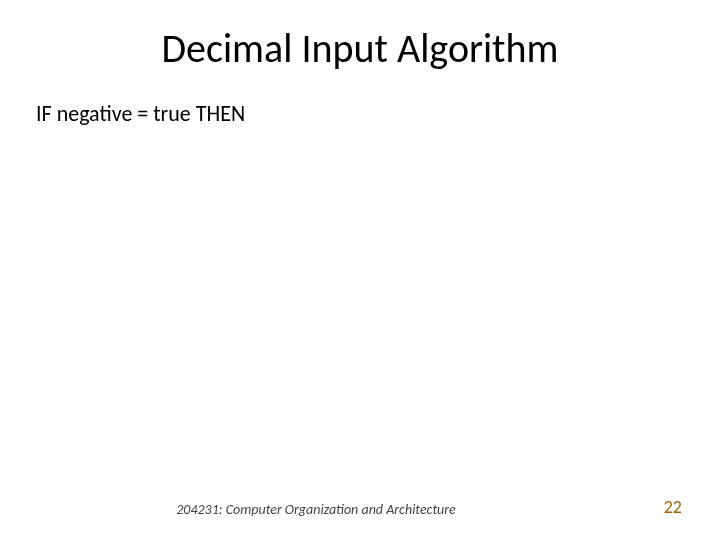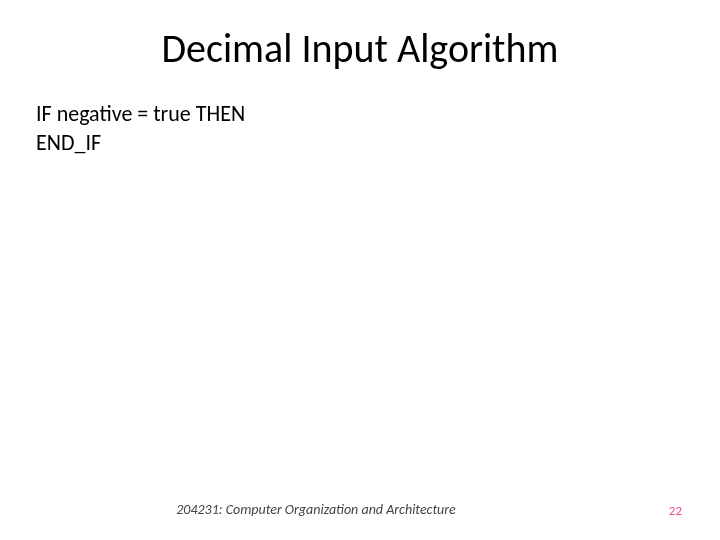--- a/index.html
+++ b/index.html
@@ -2,28 +2,27 @@
 <html><head>
 <meta charset="utf-8">
 <style>
   * { margin: 0; padding: 0; box-sizing: border-box; }
   html, body { width: 720px; height: 540px; background: #fff; font-family: Calibri, "Segoe UI", Arial, sans-serif; color: #000; overflow: hidden; }
   .slide { position: relative; width: 720px; height: 540px; }
   .title { position: absolute; top: 24px; left: 0; width: 720px; text-align: center; font-size: 40px; font-weight: 400; }
   .body { position: absolute; top: 100px; left: 36px; width: 648px; font-size: 22px; line-height: 1.3; }
   .body .indent { padding-left: 36px; }
   .footer { position: absolute; bottom: 22px; left: 0; width: 632px; text-align: center; font-size: 14px; font-style: italic; color: #444; }
-  .pagenum { position: absolute; bottom: 22px; right: 38px; font-size: 13px; color: #ec4899; }
+  .pagenum { position: absolute; bottom: 22px; right: 38px; font-size: 18px; color: #a16207; }
 </style>
 </head>
 <body>
 
 <div class="slide">
   <div class="title">Decimal Input Algorithm</div>
 
   <div class="body">
     <div>IF  negative = true  THEN</div>
-    <div>END_IF</div>
   </div>
 
   <div class="footer">204231: Computer Organization and Architecture</div>
   <div class="pagenum">22</div>
 </div>
 
 </body></html>

